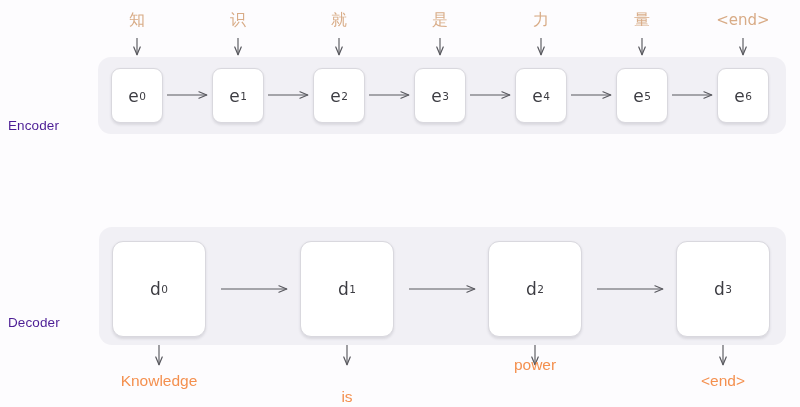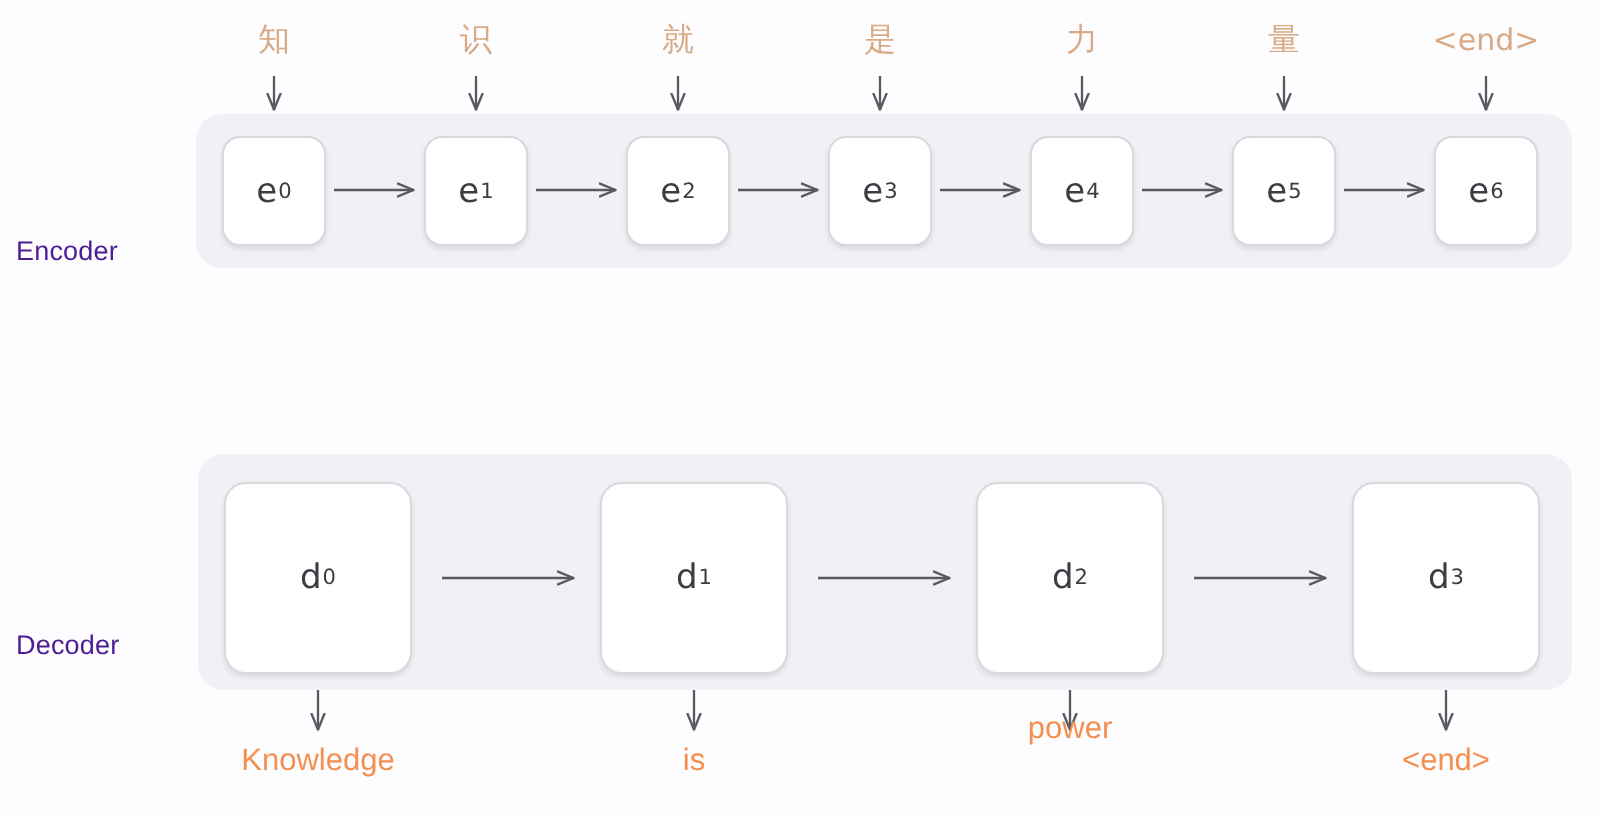--- a/index.html
+++ b/index.html
@@ -195,17 +195,17 @@
   <div class="cell dec" style="left:488px; top:241px;">
     <span>d</span>
       <span class="sub">2</span>
   </div>
   <div class="cell dec" style="left:676px; top:241px;">
     <span>d</span>
       <span class="sub">3</span>
   </div>
 
   <div class="outword" style="left:159px; top:372px;">Knowledge</div>
-  <div class="outword" style="left:347px; top:372px;">is</div>
+  <div class="outword" style="left:347px; top:388px;">is</div>
   <div class="outword" style="left:535px; top:356px;">power</div>
   <div class="outword" style="left:723px; top:372px;">&lt;end&gt;</div>
 
 </div>
 
 </body></html>

